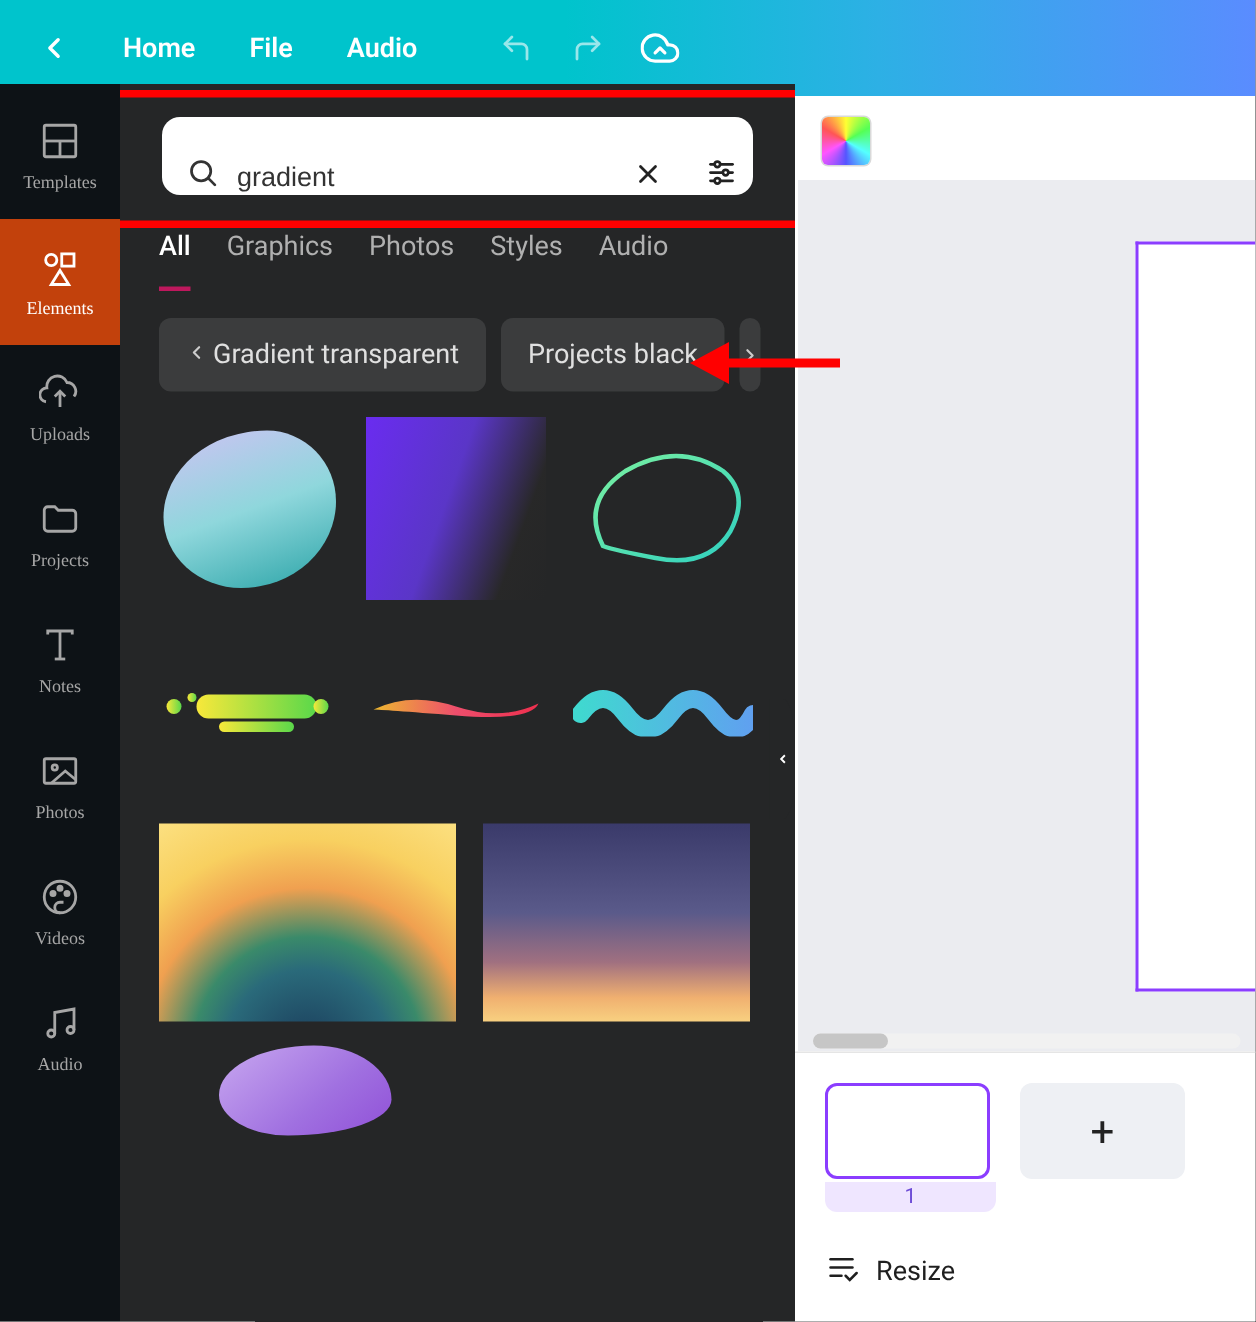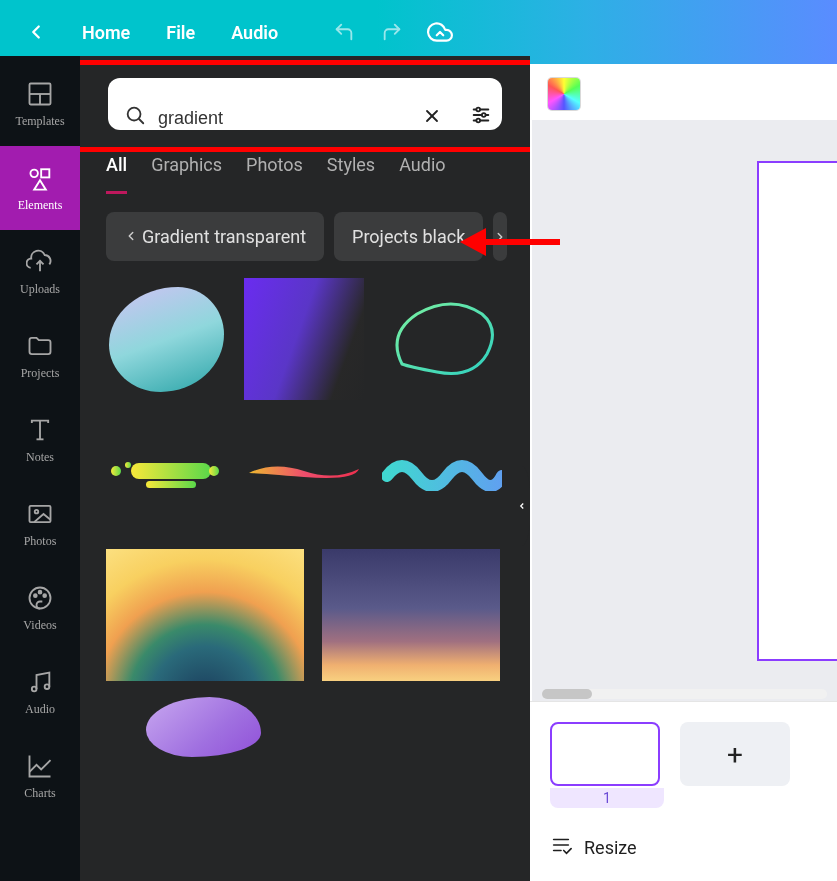--- a/index.html
+++ b/index.html
@@ -64,21 +64,21 @@
     display: flex;
     flex-direction: column;
     align-items: center;
     justify-content: center;
     color: #a6a6a6;
     cursor: pointer;
     gap: 6px;
     font-family: Liberation Serif, serif;
   }
   .rail-item.active {
-    background: #a21caf;
+    background: #c2410c;
     color: #fff;
   }
   .rail-label {
     font-size: 12px;
   }
   .rail-item svg { width: 28px; height: 28px; }
 
   
   .panel {
     position: absolute;
@@ -440,27 +440,20 @@
       </svg>
     <div class="rail-label">Videos</div>
   </div>
   <div class="rail-item">
     <svg viewBox="0 0 24 24" fill="none" stroke="currentColor" stroke-width="1.6">
         <path d="M9 18V6l11-2v12"></path>
         <circle cx="7" cy="18" r="2"></circle>
         <circle cx="18" cy="16" r="2"></circle>
       </svg>
     <div class="rail-label">Audio</div>
-  </div>
-  <div class="rail-item">
-    <svg viewBox="0 0 24 24" fill="none" stroke="currentColor" stroke-width="1.6">
-        <polyline points="3 17 9 11 13 15 21 7"></polyline>
-        <polyline points="3 3 3 21 21 21"></polyline>
-      </svg>
-    <div class="rail-label">Charts</div>
   </div>
 </div>
 
 <div class="panel">
   <div class="redbox"></div>
 
   <div class="search-wrap">
     <div class="search-field">
       <span>
         <svg width="22" height="22" viewBox="0 0 24 24" fill="none" stroke="#333" stroke-width="2" stroke-linecap="round">

